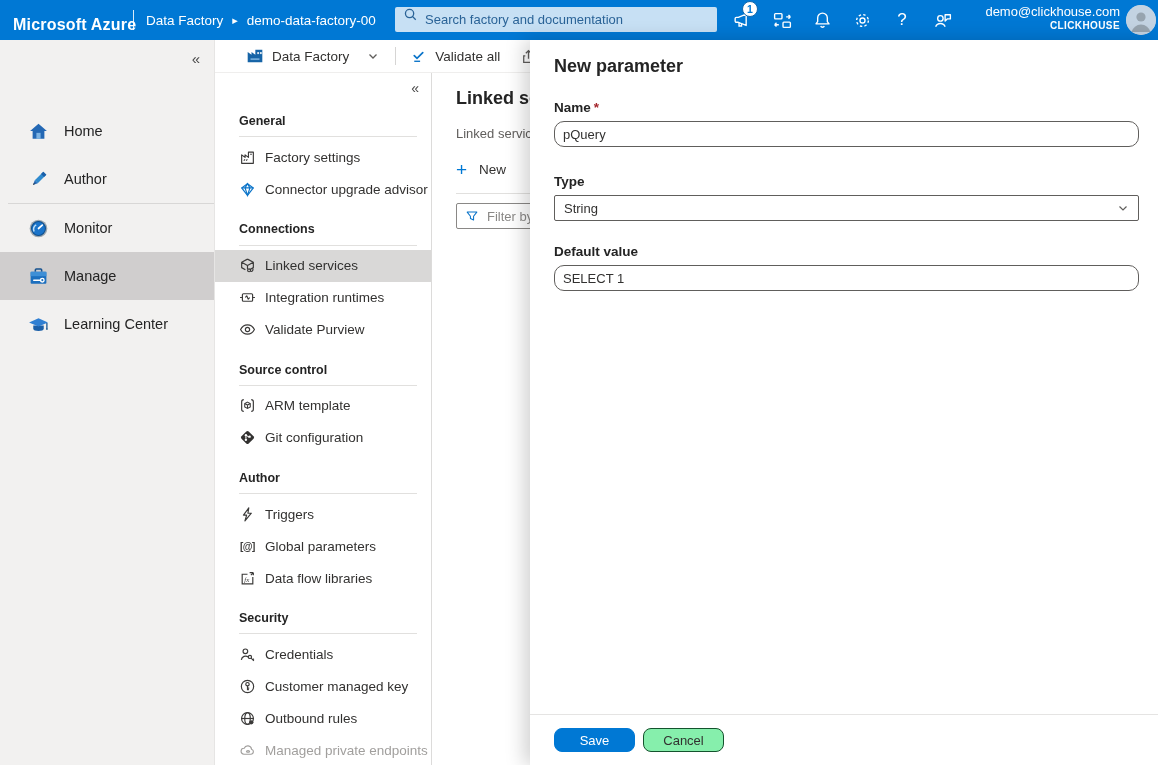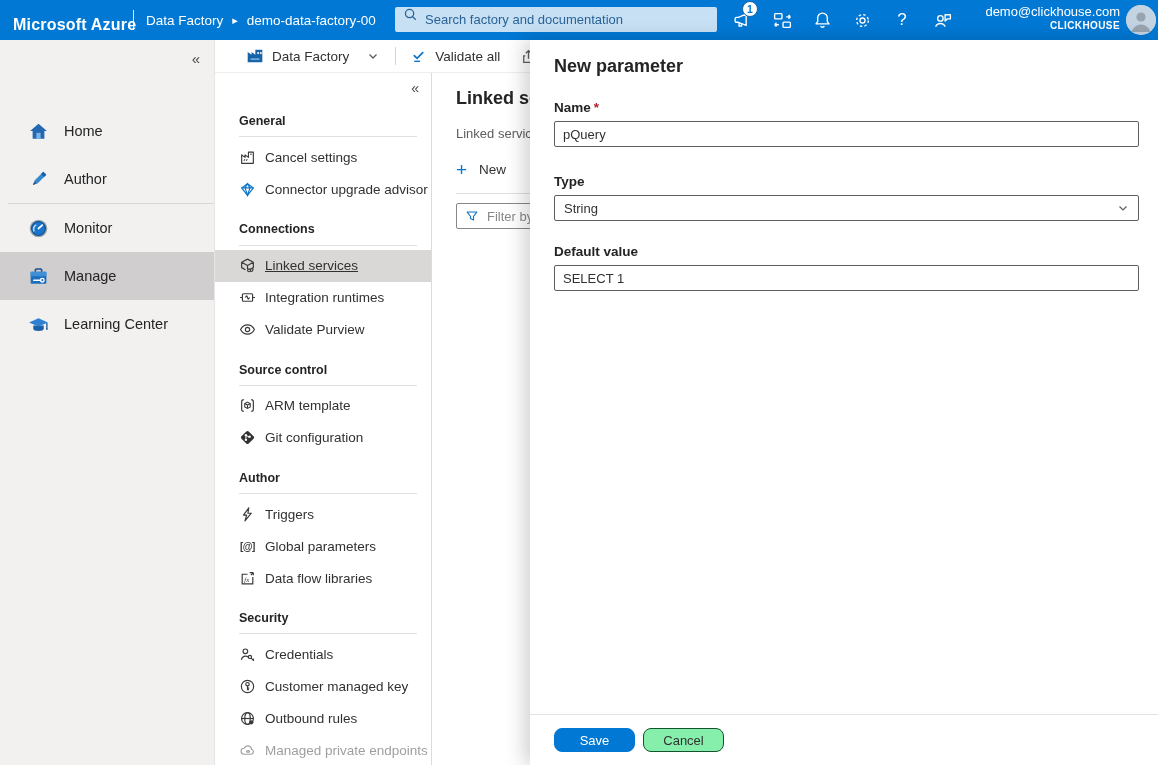--- a/index.html
+++ b/index.html
@@ -39,21 +39,21 @@
   .tool-sep { width:1px; height:18px; background:#d6d5d4; margin:0 14px 0 16px; }
   .tool-label { color:#323130; }
 
   
   .managenav { position:absolute; left:215px; top:73px; width:217px; height:692px; background:#fff; border-right:1px solid #dcdbda; overflow:hidden; }
   .mn-collapse-row { height:24px; text-align:right; padding:6px 12px 0 0; }
   .mn-collapse { border:none; background:transparent; font-size:14px; color:#4a4a4a; cursor:pointer; }
   .mn-section-title { margin:16px 14px 0 24px; padding-bottom:7px; border-bottom:1px solid #e1e0de; font-size:12.5px; font-weight:700; color:#242424; line-height:1.3; }
   .mn-items { margin-top:4px; }
   .mn-item { height:32px; display:flex; align-items:center; gap:9px; padding-left:24px; font-size:13.5px; color:#323130; cursor:pointer; white-space:nowrap; }
-  .mn-item.selected { background:#d9d8d7;text-decoration:underline; }
+  .mn-item.selected { background:#d9d8d7; }
   .mn-item.disabled { color:#a19f9d; cursor:default; }
   .mn-icon { width:17px; height:17px; flex:0 0 17px; display:flex; align-items:center; justify-content:center; }
   .glyph-at { font-size:10px; font-weight:700; color:#3b3a39; letter-spacing:-.5px; }
 
   
   .content { position:absolute; left:433px; top:73px; width:725px; height:692px; background:#fff; padding:15px 0 0 23px; }
   .page-title { font-size:18px; font-weight:700; color:#242424; }
   .page-sub { margin-top:17px; font-size:13px; color:#605e5c; white-space:nowrap; }
   .new-btn { margin-top:19px; display:flex; align-items:center; gap:12px; font-size:13.5px; color:#323130; cursor:pointer; }
   .plus-glyph { color:#0078d4; font-size:19px; font-weight:400; line-height:1; }
@@ -62,21 +62,21 @@
   .filter-box input { flex:1; border:none; outline:none; font-size:13px; color:#323130; font-family:"Liberation Sans", sans-serif; }
   .filter-box input::placeholder { color:#8a8886; opacity:1; }
 
   
   .panel { position:absolute; left:530px; top:40px; width:628px; height:725px; background:#fff; box-shadow:-6px 0 18px rgba(0,0,0,.18); }
   .panel-body { padding:16px 19px 0 24px; }
   .panel-title { font-size:18px; font-weight:700; color:#242424; }
   .field-label { margin-top:23px; font-size:13.5px; font-weight:700; color:#242424; }
   .req { color:#a4262c; margin-left:3px; }
   .field-label.tight { margin-top:27px; }
-  .text-input { margin-top:6px; width:585px; height:26px; border:1px solid #605e5c; border-radius:2px; font-size:13px; color:#323130; padding:0 8px; font-family:"Liberation Sans", sans-serif; background:#fff; display:block; }
+  .text-input { margin-top:6px; width:585px; height:26px; border:1px solid #605e5c; border-radius:10px; font-size:13px; color:#323130; padding:0 8px; font-family:"Liberation Sans", sans-serif; background:#fff; display:block; }
   .select { margin-top:6px; width:585px; height:26px; border:1px solid #605e5c; border-radius:2px; display:flex; align-items:center; justify-content:space-between; padding:0 9px; font-size:13px; color:#323130; cursor:pointer; background:#fff; }
   .panel-footer { position:absolute; left:0; bottom:0; width:628px; height:51px; border-top:1px solid #e5e4e3; display:flex; align-items:center; gap:8px; padding-left:24px; background:#fff; }
   .btn { height:24px; min-width:81px; font-size:13px; border-radius:8px; cursor:pointer; font-family:"Liberation Sans", sans-serif; }
   .btn-primary { background:#0078d4; border:1px solid #0078d4; color:#fff; }
   .btn-secondary { background:#86efac; border:1px solid #14532d; color:#323130; }
 
   svg { display:block; }
 </style>
 </head>
 <body>
@@ -270,21 +270,21 @@
 
     <div class="mn-section-title">General</div>
     <div class="mn-items">
       <div class="mn-item">
         <span class="mn-icon">
           <svg width="17" height="17" viewBox="0 0 16 16" fill="none" stroke="#3b3a39" stroke-width="1.1">
               <path d="M2.5 13.5 V5.5 l3.2 2.4 V5.5 l3.2 2.4 V3 h4.6 V13.5 Z" stroke-linejoin="round"></path>
               <path d="M10.5 5 h1.6 M4.5 11 l1.2 -1.2 M6.7 11 l1.2 -1.2" stroke-width="1"></path>
             </svg>
         </span>
-        <span>Cancel settings</span>
+        <span>Factory settings</span>
       </div>
       <div class="mn-item">
         <span class="mn-icon">
           <svg width="17" height="17" viewBox="0 0 16 16" fill="none" stroke="#0b74c9" stroke-width="1.1">
               <path d="M8 2.5 L13.5 6.5 L8 13.5 L2.5 6.5 Z" stroke-linejoin="round"></path>
               <path d="M2.5 6.5 h11 M8 2.5 L5.7 6.5 L8 13.5 L10.3 6.5 Z"></path>
             </svg>
         </span>
         <span>Connector upgrade advisor</span>
       </div>

